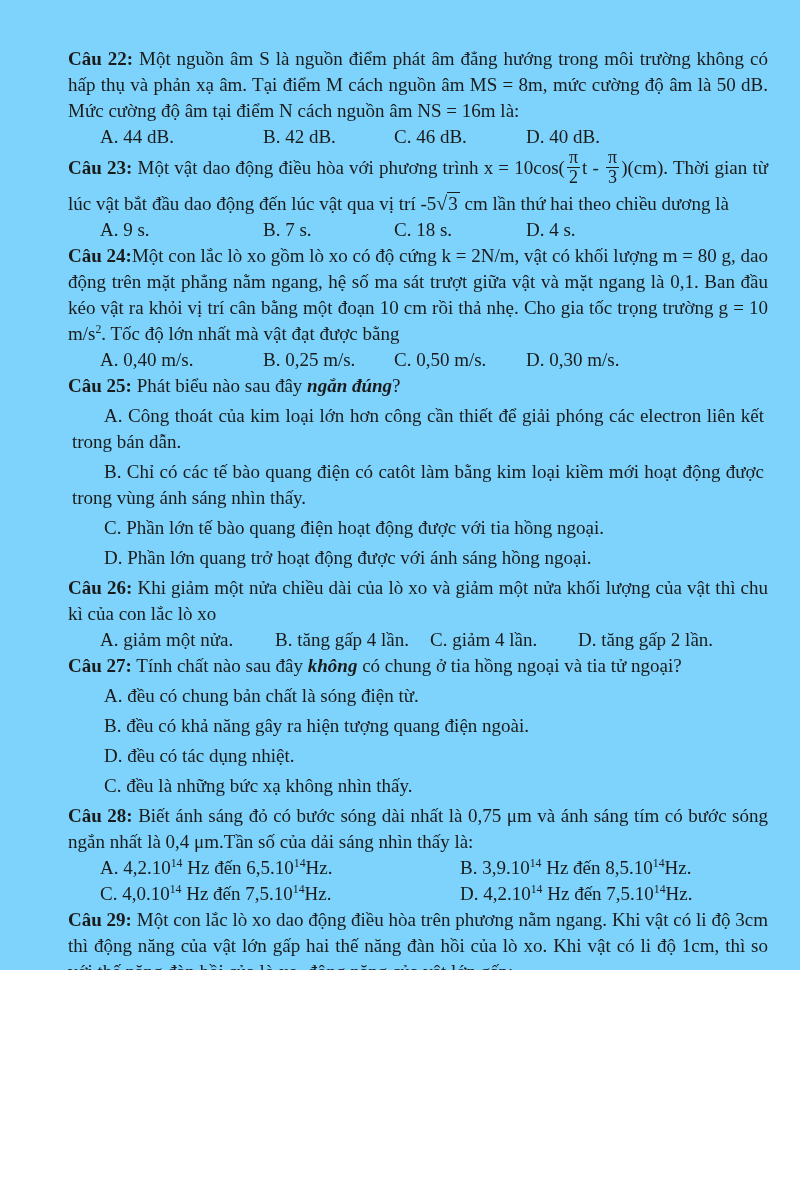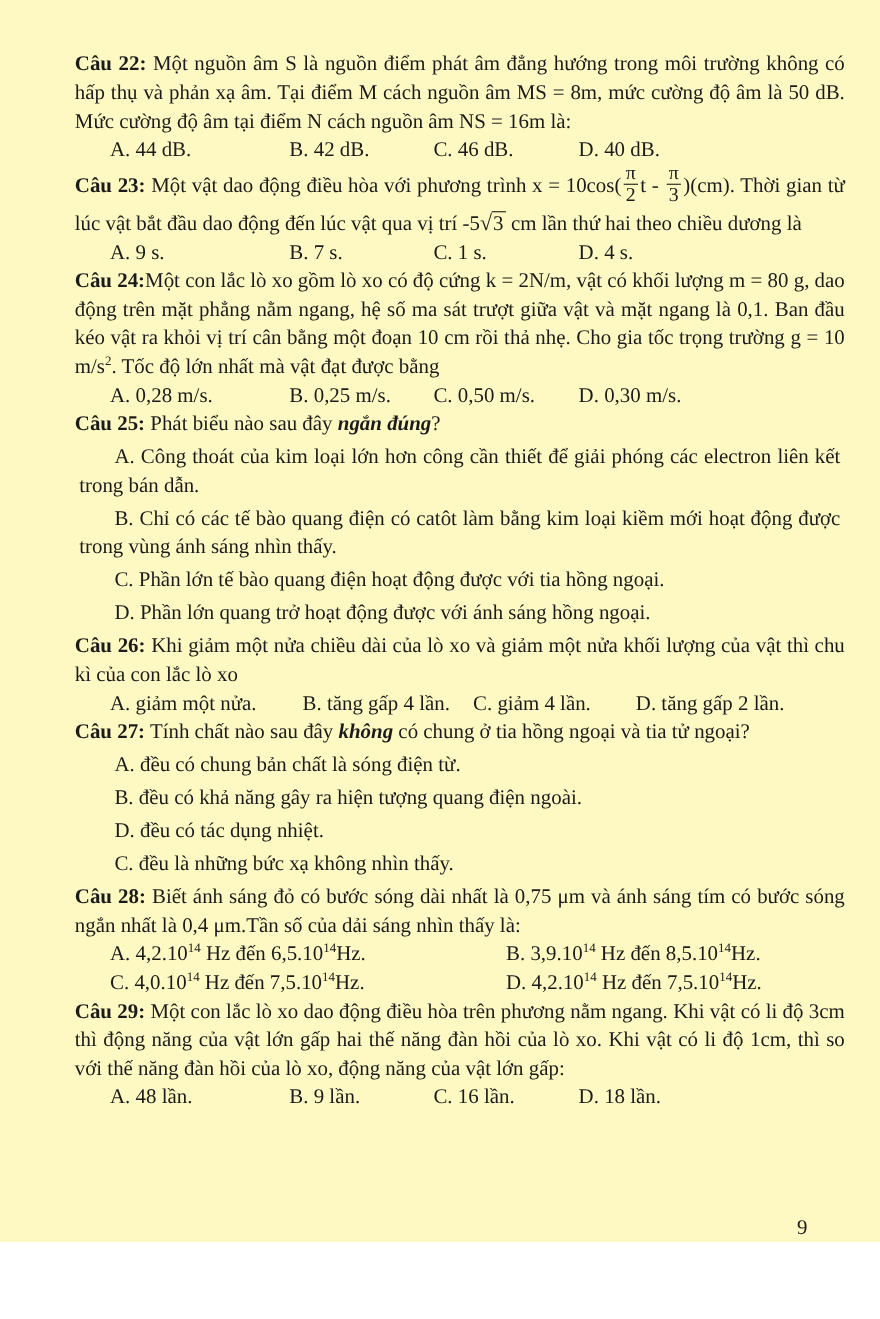--- a/index.html
+++ b/index.html
@@ -1,21 +1,21 @@
 <!DOCTYPE html>
 <html><head>
 <meta charset="utf-8">
 <style>
   html,body{margin:0;padding:0;background:#ffffff;}
   .page{
     position:relative;
-    width:800px;height:1129px;
+    width:800px;height:970px;
     box-sizing:border-box;
     padding:46px 32px 0 68px;
-    background:#fef9c3;
+    background:#7dd3fc;
     font-family:"Liberation Serif","DejaVu Serif",serif;
     font-size:19px;
     line-height:26px;
     color:#1b1b1b;
     overflow:hidden;
   }
   .q{margin:0;}
   .qbody{margin:0;text-align:justify;}
   .b{font-weight:700;}
   .bi{font-weight:700;font-style:italic;}
@@ -81,29 +81,29 @@
     <p class="qbody"><span class="b">Câu 23:</span> Một vật dao động điều hòa với phương trình x = 10cos(<span class="frac">
           <span class="fn">π</span>
           <span class="fd">2</span>
         </span>t - <span class="frac">
           <span class="fn">π</span>
           <span class="fd">3</span>
         </span>)(cm). Thời gian từ lúc vật bắt đầu dao động đến lúc vật qua vị trí -5<span class="sqrt"><span class="rs">√</span><span class="rv">3</span></span> cm lần thứ hai theo chiều dương là</p>
     <div class="optrow c4">
       <span class="opt">A. 9 s.</span>
       <span class="opt">B. 7 s.</span>
-      <span class="opt">C. 1 s.</span>
+      <span class="opt">C. 18 s.</span>
       <span class="opt">D. 4 s.</span>
     </div>
   </div>
 
   <div class="q">
     <p class="qbody"><span class="b">Câu 24:</span>Một con lắc lò xo gồm lò xo có độ cứng k = 2N/m, vật có khối lượng m = 80 g, dao động trên mặt phẳng nằm ngang, hệ số ma sát trượt giữa vật và mặt ngang là 0,1. Ban đầu kéo vật ra khỏi vị trí cân bằng một đoạn 10 cm rồi thả nhẹ. Cho gia tốc trọng trường g = 10 m/s<span class="sup">2</span>. Tốc độ lớn nhất mà vật đạt được bằng</p>
     <div class="optrow c4">
-      <span class="opt">A. 0,28 m/s.</span>
+      <span class="opt">A. 0,40 m/s.</span>
       <span class="opt">B. 0,25 m/s.</span>
       <span class="opt">C. 0,50 m/s.</span>
       <span class="opt">D. 0,30 m/s.</span>
     </div>
   </div>
 
   <div class="q">
     <p class="qbody"><span class="b">Câu 25:</span> Phát biểu nào sau đây <span class="bi">ngắn đúng</span>?</p>
     <p class="optline">A. Công thoát của kim loại lớn hơn công cần thiết để giải phóng các electron liên kết trong bán dẫn.</p>
     <p class="optline">B. Chỉ có các tế bào quang điện có catôt làm bằng kim loại kiềm mới hoạt động được trong vùng ánh sáng nhìn thấy.</p>

